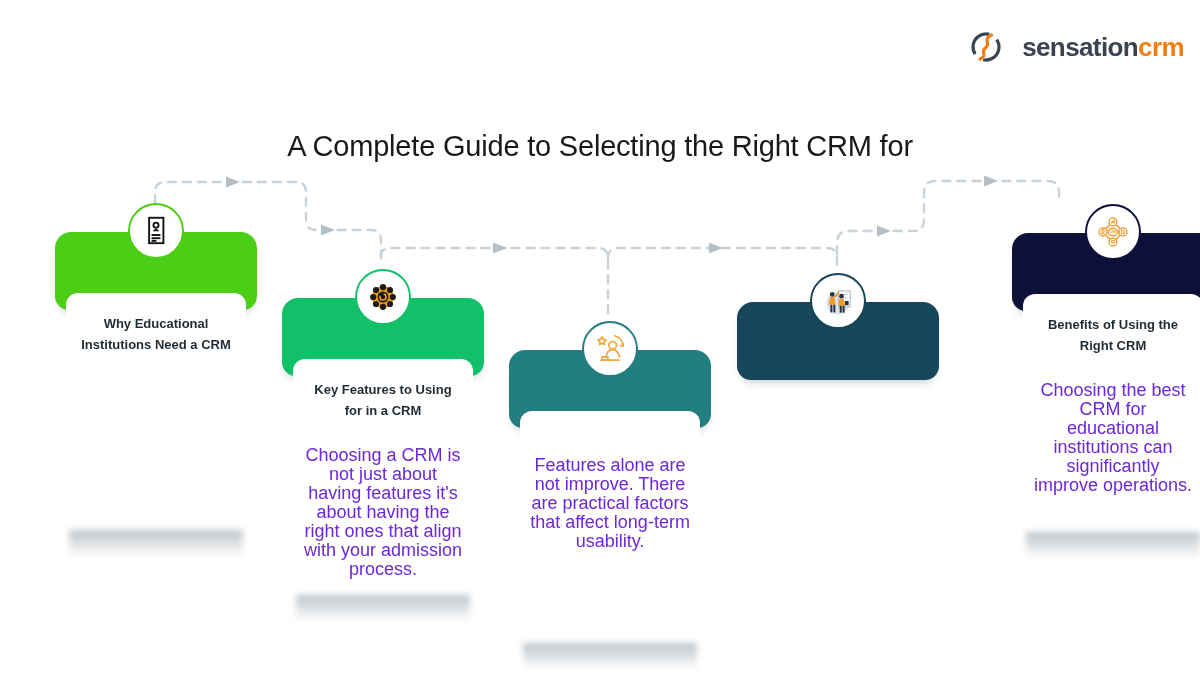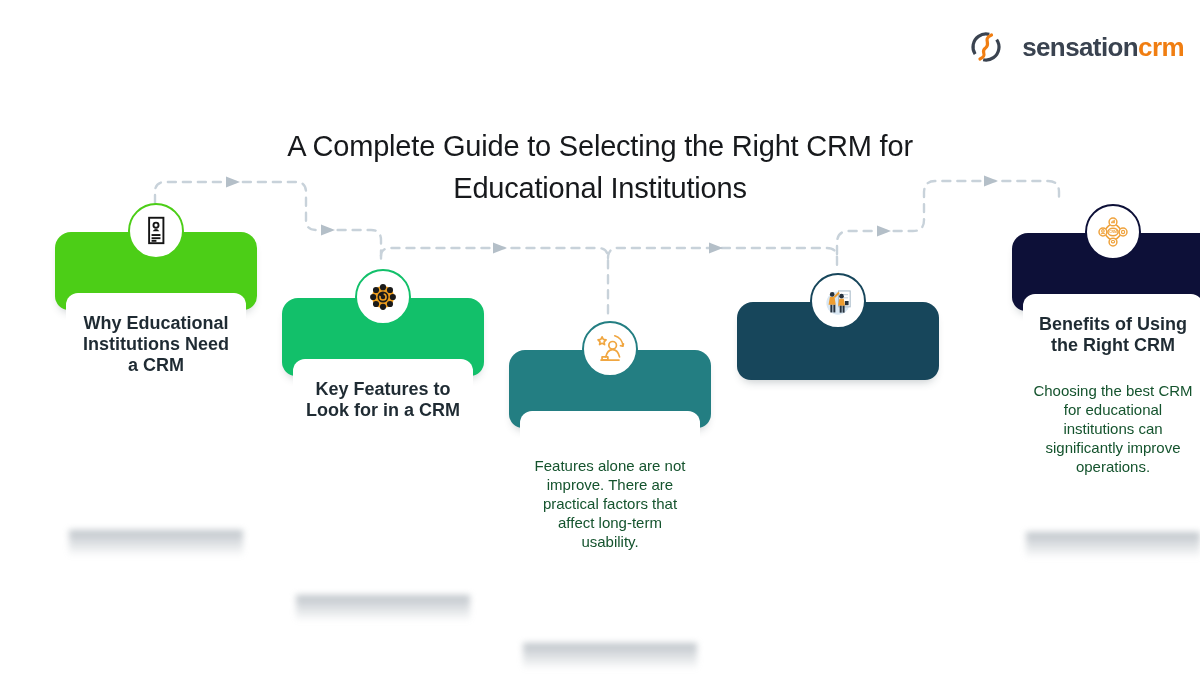--- a/index.html
+++ b/index.html
@@ -70,22 +70,22 @@
     content:"";position:absolute;top:100%;left:3px;right:3px;height:34px;
     background:linear-gradient(to bottom,rgba(124,136,147,.5),rgba(124,136,147,0) 78%);
     filter:blur(3px);
   }
   .c1 .card-panel{height:237px}
   .c2 .card-panel{height:236px}
   .c3 .card-panel{height:232px}
   .c4 .card-panel{height:234px}
   .c5 .card-panel{height:238px}
 
-  .card-title{font-size:18px;line-height:21px;font-weight:bold;color:#1F2B33;margin:0 4px}
-  .card-text{font-size:15px;line-height:19px;color:#14532d;margin:25px 2px 0}
+  .card-title{font-size:13px;line-height:21px;font-weight:bold;color:#1F2B33;margin:0 4px}
+  .card-text{font-size:18px;line-height:19px;color:#6d28d9;margin:25px 2px 0}
 </style>
 </head>
 <body>
 
 <div class="canvas">
 
   <svg class="connector" width="1200" height="686" viewBox="0 0 1200 686">
     <path class="dash" d="M155,203 V192 Q155,182 165,182 H296 Q306,182 306,192 V220 Q306,230 316,230 H371 Q381,230 381,240 V262"></path>
     <path class="dash" d="M381,256 Q381,248 391,248 H598 Q608,248 608,258 V320"></path>
     <path class="dash" d="M608,258 Q608,248 618,248 H827 Q837,248 837,258 V268"></path>
@@ -103,21 +103,20 @@
       <svg viewBox="0 0 34 34">
         <circle cx="17" cy="17" r="13" fill="none" stroke="#3A4350" stroke-width="3.2" stroke-dasharray="31 10" transform="rotate(-35 17 17)"></circle>
         <path d="M22.5 5 C13,9 22.5,14 16.5,18 C10.5,22 20,25 11,29" fill="none" stroke="#F07E12" stroke-width="3.2" stroke-linecap="round"></path>
       </svg>
     </span>
     <span class="logo-text"><span>sensation</span><span class="crm">crm</span></span>
   </div>
 
   <h1 class="main-title">
     <span>A Complete Guide to Selecting the Right CRM for</span>
-    <span>Educational Institutions</span>
   </h1>
 
   <div class="card c1" style="--accent: #4CCE17;">
     <div class="card-header">
       <div class="icon-circle">
         <svg viewBox="0 0 34 34" fill="none" stroke="#141414" stroke-width="1.8">
           <rect x="10.5" y="4.5" width="13.5" height="24"></rect>
           <circle cx="17" cy="11.5" r="2.4"></circle>
           <path d="M13.8 17.2 q3.2,-4.2 6.4,0 z" fill="#141414" stroke="none"></path>
           <line x1="12.8" y1="20.8" x2="21.2" y2="20.8"></line>
@@ -145,21 +144,22 @@
               <circle cx="10.4" cy="10.4" r="2.9"></circle>
             <circle cx="17" cy="7.7" r="2.9"></circle>
               <circle cx="23.6" cy="10.4" r="2.9"></circle>
           </g>
           <circle cx="17" cy="17" r="5.2" fill="#1A1A1A"></circle>
           <circle cx="17" cy="17" r="2.9" fill="none" stroke="#ED9D1F" stroke-width="1.5" stroke-dasharray="10 4"></circle>
         </svg>
       </div>
     </div>
     <div class="card-panel">
-      <div class="card-title">Key Features to Look for in a CRM</div>
+      <div class="card-title">Key Features to Using for in a CRM</div>
+      <div class="card-text">Choosing a CRM is not just about having features it's about having the right ones that align with your admission process.</div>
     </div>
   </div>
 
   <div class="card c3" style="--accent: #237E82;">
     <div class="card-header">
       <div class="icon-circle">
         <svg viewBox="0 0 34 34" fill="none" stroke="#F0A640" stroke-width="1.6" stroke-linecap="round" stroke-linejoin="round">
           <path d="M9.5 5.5 l1.2 2.4 2.6 .4 -1.9 1.9 .45 2.6 -2.35 -1.25 -2.35 1.25 .45 -2.6 -1.9 -1.9 2.6 -.4 z"></path>
           <path d="M21.5 4.5 a10.5 10.5 0 0 1 7.6 9.8"></path>
           <path d="M29.1 14.3 l-2.2 -.4 M29.1 14.3 l.6 -2.1"></path>

